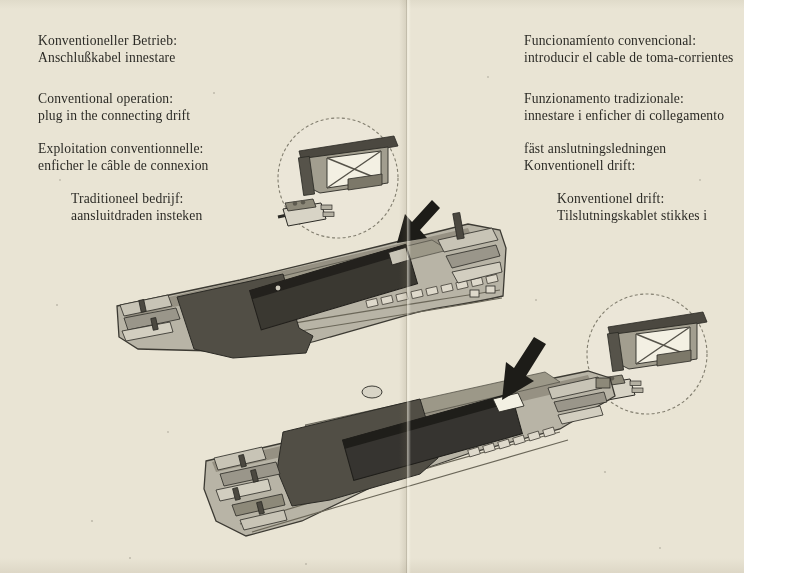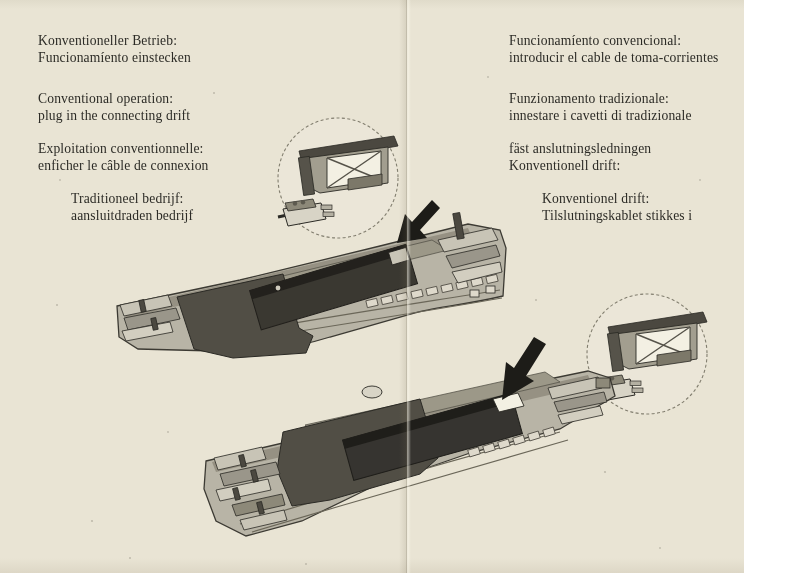--- a/index.html
+++ b/index.html
@@ -12,21 +12,21 @@
     color:#2c2b26;
   }
   .lang-block{
     position:absolute;
     font-size:13.6px;
     line-height:16.8px;
     letter-spacing:0.15px;
     white-space:nowrap;
   }
   .col-left .lang-block{left:38px;}
-  .col-right .lang-block{left:509px;}
+  .col-right .lang-block{left:524px;}
   .pos-0{top:33px;}
   .pos-1{top:91px;}
   .pos-2{top:141px;}
   .pos-3{top:191px;margin-left:33px;}
   .diagram-svg{position:absolute;left:0;top:0;}
   .fold{
     position:absolute;top:0;left:399px;width:12px;height:573px;
     background:linear-gradient(90deg,rgba(120,110,85,0) 0%,rgba(120,110,85,0.14) 55%,rgba(96,88,66,0.30) 62%,rgba(255,252,240,0.55) 72%,rgba(120,110,85,0) 100%);
   }
 </style>
@@ -186,44 +186,44 @@
         <rect x="258" y="502" width="5" height="12" fill="#4b4840" transform="rotate(-14 260 508)"></rect>
       </g>
 
       <polygon points="534,337 546,344 526,376 534,381 502,400 506,362 514,368" fill="#1d1c18"></polygon>
     </g>
   </svg>
 
   <div class="col-left">
     <div class="lang-block pos-0">
       <div>Konventioneller Betrieb:</div>
-      <div>Funcionamíento einstecken</div>
+      <div>Anschlußkabel innestare</div>
     </div>
     <div class="lang-block pos-1">
       <div>Conventional operation:</div>
       <div>plug in the connecting drift</div>
     </div>
     <div class="lang-block pos-2">
       <div>Exploitation conventionnelle:</div>
       <div>enficher le câble de connexion</div>
     </div>
     <div class="lang-block pos-3">
       <div>Traditioneel bedrijf:</div>
-      <div>aansluitdraden bedrijf</div>
+      <div>aansluitdraden insteken</div>
     </div>
   </div>
 
   <div class="col-right">
     <div class="lang-block pos-0">
       <div>Funcionamíento convencional:</div>
       <div>introducir el cable de toma-corrientes</div>
     </div>
     <div class="lang-block pos-1">
       <div>Funzionamento tradizionale:</div>
-      <div>innestare i cavetti di tradizionale</div>
+      <div>innestare i enficher di collegamento</div>
     </div>
     <div class="lang-block pos-2">
       <div>fäst anslutningsledningen</div>
       <div>Konventionell drift:</div>
     </div>
     <div class="lang-block pos-3">
       <div>Konventionel drift:</div>
       <div>Tilslutningskablet stikkes i</div>
     </div>
   </div>

